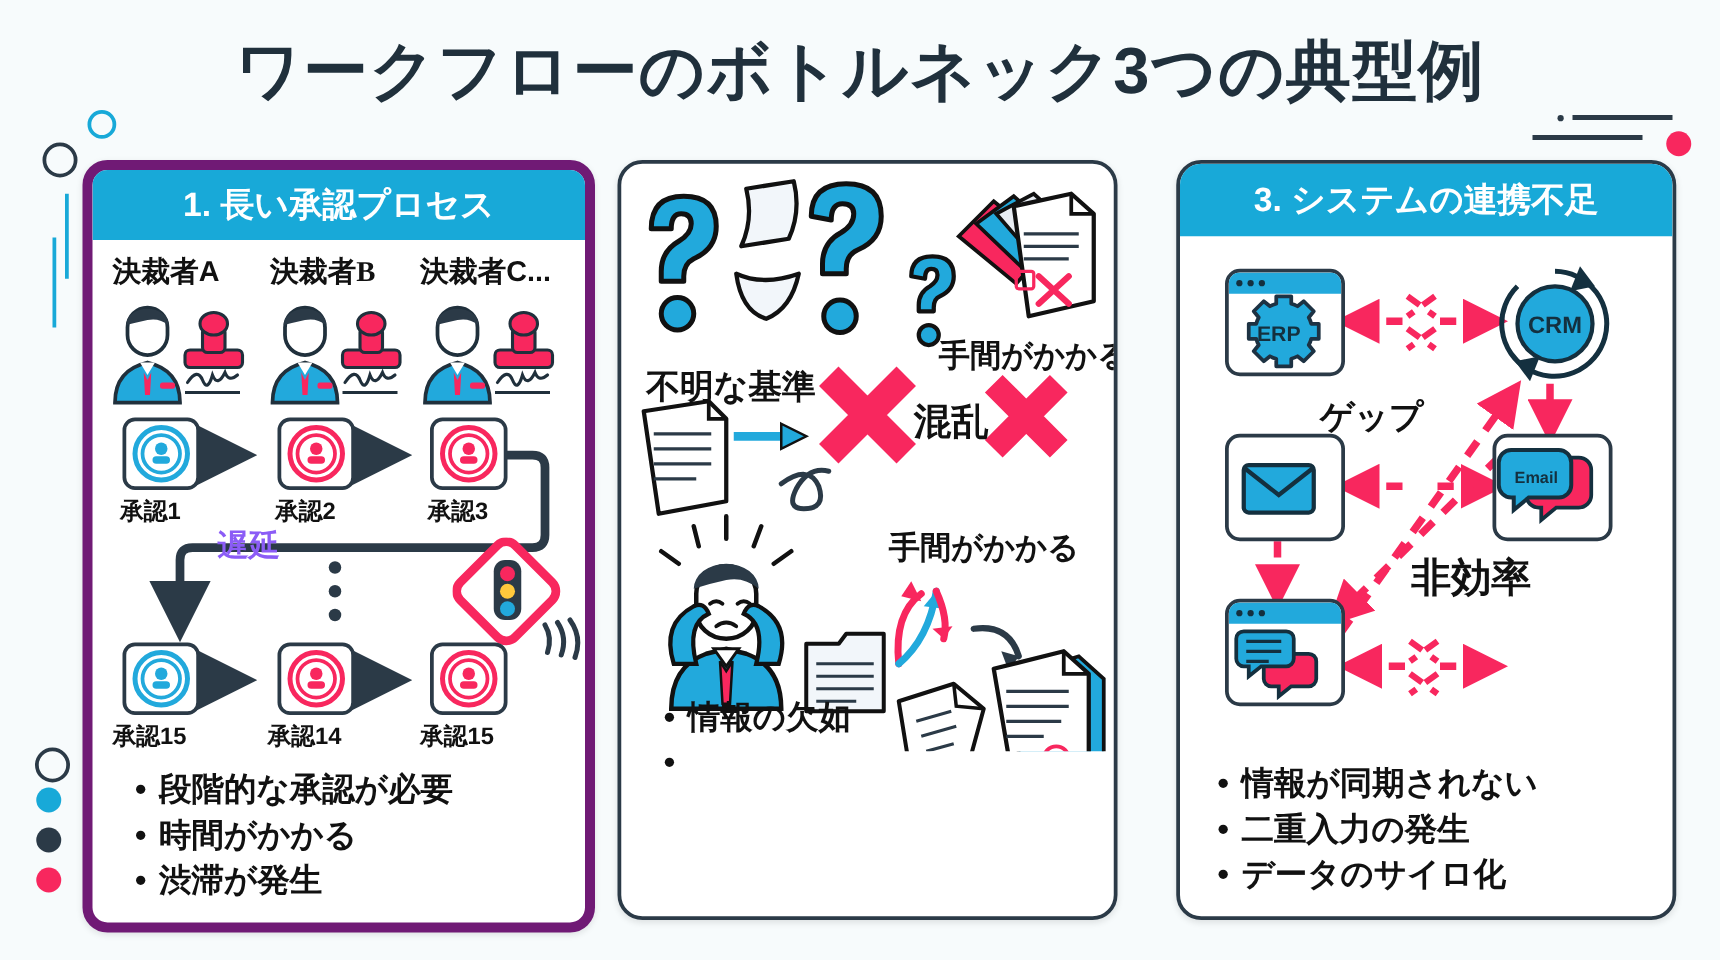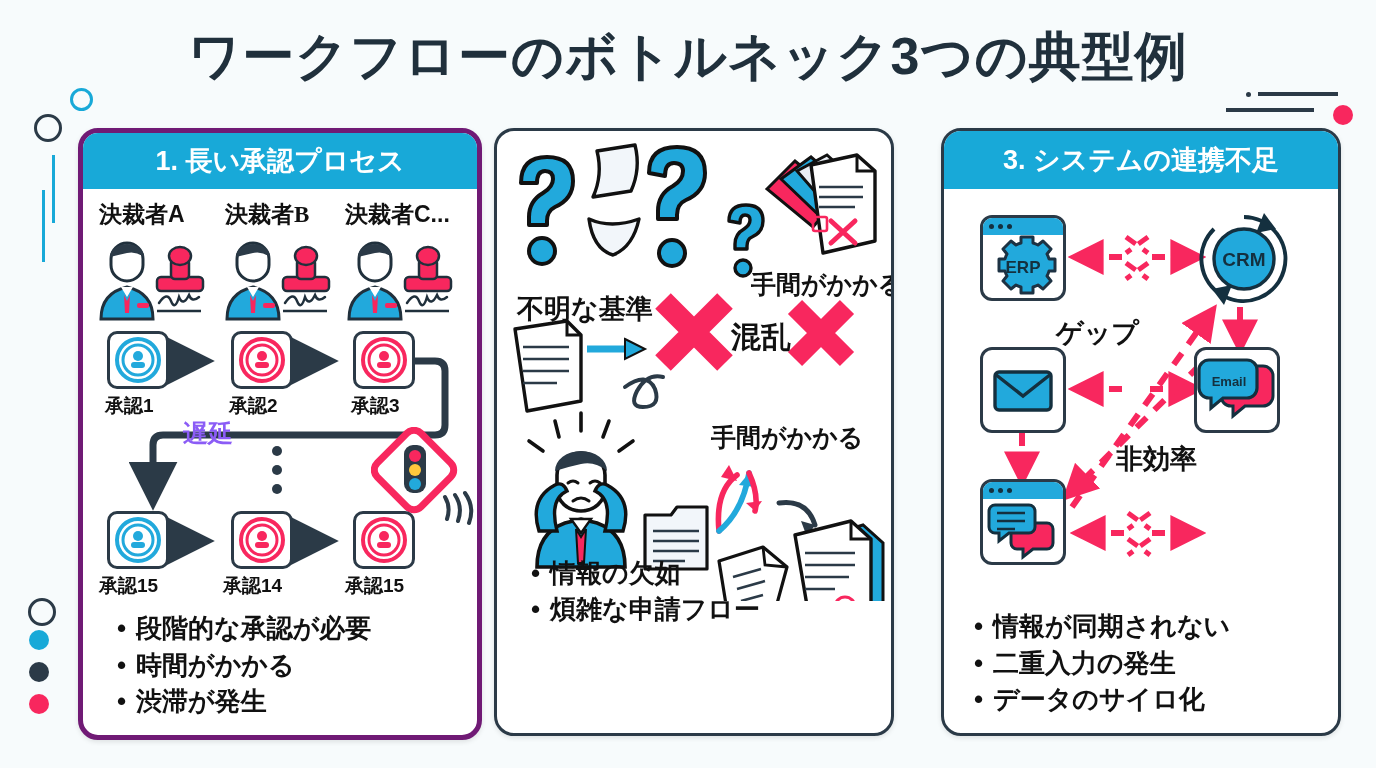--- a/index.html
+++ b/index.html
@@ -33,21 +33,21 @@
   }
 
   
   .panel {
     position:absolute; top:128px; width:394px; height:602px;
     background:#ffffff;
     border-radius:20px;
     overflow:hidden;
     box-shadow:0 2px 5px rgba(0,0,0,.10);
   }
-  .panel.p1 { left:78px;  border:5px solid #701a75; }
+  .panel.p1 { left:66px;  border:8px solid #701a75; }
   .panel.p2 { left:494px; border:3px solid #2B3A47; }
   .panel.p3 { left:925px; border:3px solid #2B3A47;margin-left:16px; }
   .panel.p1 .phead { height:56px; }
   .phead {
     background:#18A9D8; color:#fff;
     height:58px; display:flex; align-items:center; justify-content:center;
     font-size:27px; font-weight:bold; white-space:nowrap;
   }
   .pbody { position:relative; height:calc(100% - 58px); }
   .panel.p1 .pbody { height:calc(100% - 56px); }
@@ -70,21 +70,21 @@
   
   .appcard {
     position:absolute; width:62px; height:58px;
     background:#fff; border:3px solid #2B3A47; border-radius:10px;
     box-sizing:border-box;
   }
   .capt { position:absolute; font-size:19px; font-weight:bold; color:#111; white-space:nowrap; }
 
   
   .node {
-    position:absolute; width:86px; height:86px; box-sizing:border-box;
+    position:absolute; width:96px; height:86px; box-sizing:border-box;
     background:#fff; border:3px solid #2B3A47; border-radius:12px;
     overflow:hidden;
   }
   .node .bar { height:17px; background:#22A9DC; display:flex; align-items:center; padding-left:6px; gap:4px;}
   .node .bar i { width:5px; height:5px; border-radius:50%; background:#14303f; display:block;}
 </style>
 </head>
 <body>
 
 <div class="stage">
@@ -382,21 +382,20 @@
       <div class="lbl" style="left:234px; top:186px; font-size:30px;">混乱</div>
       <div class="lbl" style="left:214px; top:290px; font-size:25px;">手間がかかる</div>
 
       <div class="bullets" style="bottom:46px;">
         <div class="bullet">
           <span class="bdot">•</span>
           <span>情報の欠如</span>
         </div>
         <div class="bullet">
           <span class="bdot">•</span>
-          <span>煩雑な申請フロー</span>
         </div>
       </div>
     </div>
   </div>
 
   <div class="panel p3">
     <div class="phead">3. システムの連携不足</div>
     <div class="pbody">
 
       <svg class="art" style="left:0; top:0;" width="388" height="470" viewBox="0 0 388 470">
@@ -472,21 +471,21 @@
           </div>
         <svg width="80" height="62" viewBox="0 0 80 62">
           <path d="M34 24 h30 a6 6 0 0 1 6 6 v14 a6 6 0 0 1 -6 6 h-14 l-10 8 v-8 h-6 a6 6 0 0 1 -6 -6 v-14 a6 6 0 0 1 6 -6 z" fill="#F8275E" stroke="#14303f" stroke-width="3"></path>
           <path d="M12 6 h34 a6 6 0 0 1 6 6 v16 a6 6 0 0 1 -6 6 h-20 l-10 8 v-8 h-4 a6 6 0 0 1 -6 -6 v-16 a6 6 0 0 1 6 -6 z" fill="#22A9DC" stroke="#14303f" stroke-width="3"></path>
           <path d="M14 14 h28 M14 22 h28 M14 30 h18" stroke="#14303f" stroke-width="2.6"></path>
         </svg>
       </div>
 
 
       <div class="lbl" style="left:112px; top:126px; font-size:27px;">ゲップ</div>
-      <div class="lbl" style="left:172px; top:252px; font-size:27px;">非効率</div>
+      <div class="lbl" style="left:185px; top:252px; font-size:32px;">非効率</div>
 
       <div class="bullets" style="left:30px;">
         <div class="bullet">
           <span class="bdot">•</span>
           <span>情報が同期されない</span>
         </div>
         <div class="bullet">
           <span class="bdot">•</span>
           <span>二重入力の発生</span>
         </div>

